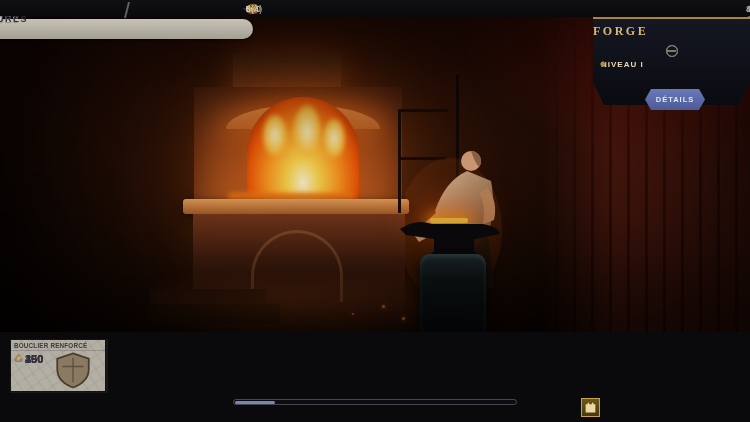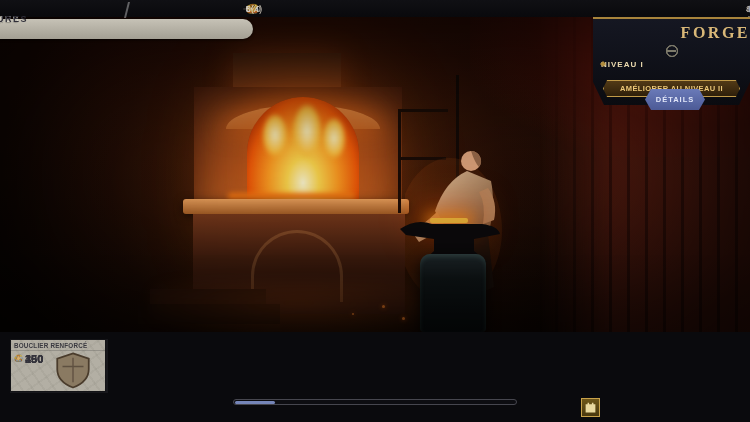--- a/index.html
+++ b/index.html
@@ -80,22 +80,22 @@
   .floorglow{left:150px;top:262px;width:330px;height:60px;filter:blur(6px);
     background:radial-gradient(ellipse at 45% 40%, rgba(230,100,25,.30), transparent 70%);}
   .ember{width:3px;height:3px;border-radius:50%;background:#ff8428;box-shadow:0 0 4px #ff6a10;}
   .vignette{left:0;top:0;width:750px;height:315px;pointer-events:none;
     box-shadow:inset 0 0 140px 50px rgba(0,0,0,.85);}
 
   
   .panel{left:593px;top:17px;width:157px;height:88px;z-index:40;
     background:linear-gradient(180deg,#151722,#0a0b10);border-top:2px solid #a8843c;
     clip-path:polygon(0 0,100% 0,100% 74%,93% 100%,7% 100%,0 74%);}
-  .paneltitle{left:0;top:5px;width:157px;text-align:right;font-family:"Liberation Serif",serif;
-    font-size:16px;font-weight:bold;letter-spacing:2.5px;color:#d9b878;text-transform:uppercase;}
+  .paneltitle{left:0;top:5px;width:157px;text-align:left;font-family:"Liberation Serif",serif;
+    font-size:12px;font-weight:bold;letter-spacing:2.5px;color:#d9b878;text-transform:uppercase;}
   .lvlrow{left:0;top:24px;width:157px;height:16px;display:flex;align-items:center;justify-content:center;}
   .lvlcircle{position:static;width:12px;height:12px;border-radius:50%;border:1.5px solid #7d7a6a;}
   .lvlconn{position:static;width:9px;height:1.5px;background:#7d7a6a;}
   .niveaurow{left:8px;top:45px;width:141px;display:flex;align-items:center;gap:5px;}
   .nivline{position:static;flex:1;height:1px;background:linear-gradient(90deg,#5a4520,#b08c3c);}
   .nivline.r{background:linear-gradient(90deg,#b08c3c,#5a4520);}
   .nivdiamond{position:static;width:4px;height:4px;transform:rotate(45deg);background:#b08c3c;flex:none;}
   .nivlabel{position:static;font-size:8px;font-weight:bold;letter-spacing:1px;color:#ead9ae;
     text-transform:uppercase;white-space:nowrap;}
   .upbtn{left:10px;top:61px;width:137px;height:17px;display:flex;align-items:center;justify-content:center;
@@ -365,23 +365,20 @@
         <div class="lvlconn"></div>
         <div class="lvlcircle"></div>
       </div>
     <div class="niveaurow">
       <span class="nivdiamond"></span>
       <span class="nivline"></span>
       <span class="nivlabel">Niveau I</span>
       <span class="nivline r"></span>
       <span class="nivdiamond"></span>
     </div>
-    <div class="upbtn">
-      <span>Améliorer au niveau II</span>
-    </div>
   </div>
   <div class="detbtn">
     <span>Détails</span>
   </div>
 
   <div class="bottombar">
     <div class="cards" id="cards">
         <div class="card">
           <div class="cardtitle">Hache renforcée</div>
           <div class="costs">

